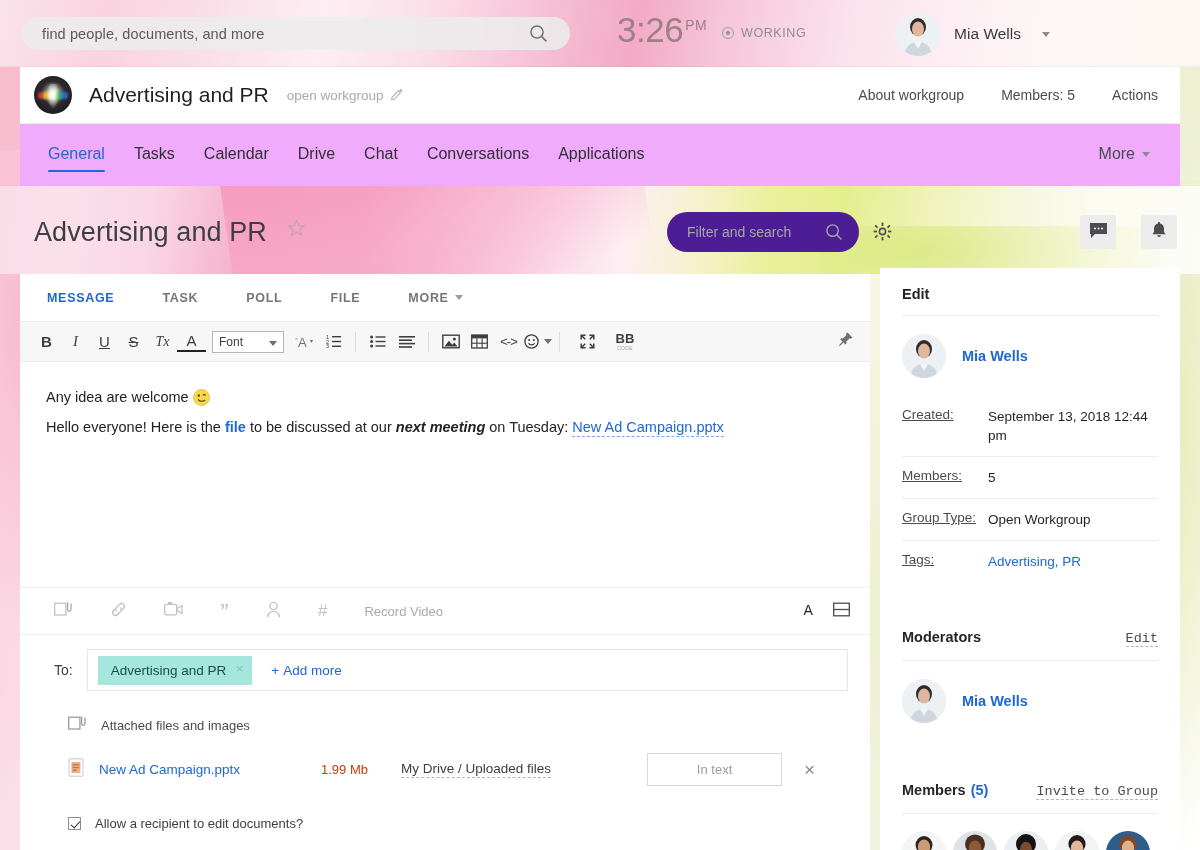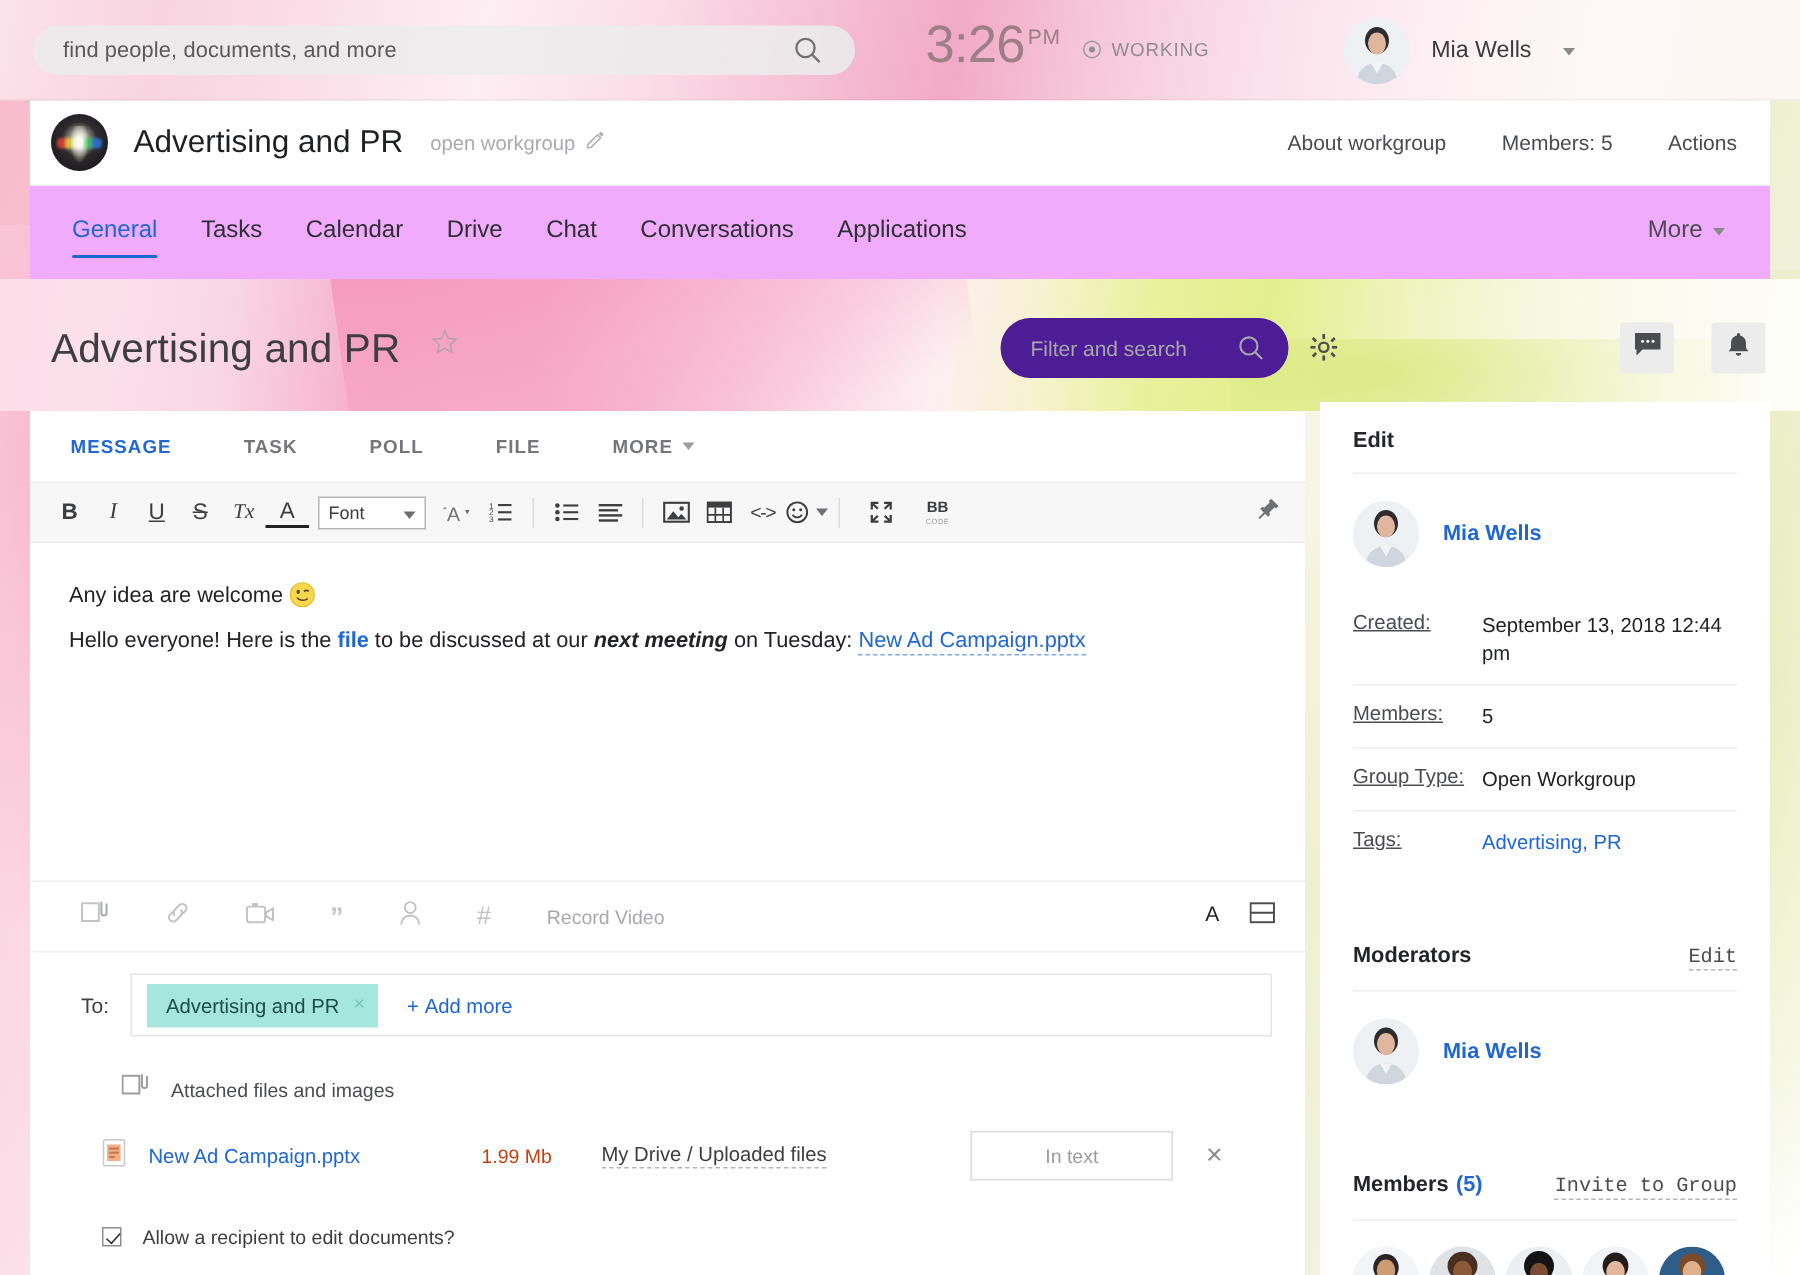--- a/index.html
+++ b/index.html
@@ -251,21 +251,21 @@
     background: #a5e6dd; color: #1c4d48; font-size: 13.5px;
     padding: 7px 26px 7px 13px; position: relative; cursor: pointer;
   }
   .to-chip::after {
     content: "×"; position: absolute; right: 9px; top: 5px; font-size: 13px; color: #7cc6bb;
   }
   .add-more { font-size: 13.5px; color: #2067d1; margin-left: 19px; cursor: pointer; }
   .add-more .plus { color: #2067d1; margin-right: 4px; }
 
   
-  .att-head { display: flex; align-items: center; padding: 24px 0 0 48px; gap: 14px; margin-left: 13px; }
+  .att-head { display: flex; align-items: center; padding: 24px 0 0 48px; gap: 14px; }
   .att-head .att-label { font-size: 13px; color: #4a4c4f; }
   .att-row { display: flex; align-items: center; padding: 17px 0 0 48px; }
   .att-name { font-size: 13.5px; color: #2067d1; margin-left: 14px; width: 222px; cursor: pointer; }
   .att-size { font-size: 13px; color: #c2410c; width: 68px; }
   .att-path {
     font-size: 13.5px; color: #3d3e40; border-bottom: 1px dashed #b5b6b9;
     padding-bottom: 1px; margin-left: 12px; cursor: pointer;
   }
   .in-text-btn {
     margin-left: 96px; width: 135px; height: 33px; border: 1px solid #d8d9da;
@@ -529,21 +529,21 @@
     <span class="fmt-sep"></span>
     <span class="fmt-btn" style="margin-left:6px;">
       <svg width="17" height="17" viewBox="0 0 17 17">
           <g stroke="#3d3e40" stroke-width="1.5" fill="none">
             <path d="M6.6 2.2H2.2v4.4M10.4 2.2h4.4v4.4M6.6 14.8H2.2v-4.4M10.4 14.8h4.4v-4.4"></path>
             <path d="M2.8 2.8l3.4 3.4M14.2 2.8l-3.4 3.4M2.8 14.2l3.4-3.4M14.2 14.2l-3.4-3.4"></path>
           </g>
         </svg>
     </span>
     <span class="fmt-btn" style="width:34px;flex-direction:column;margin-left:6px;">
-      <span style="font-weight:700;font-size:10px;line-height:12px;">BB</span>
+      <span style="font-weight:700;font-size:13px;line-height:12px;">BB</span>
       <span style="font-size:5px;color:#9d9ea1;letter-spacing:.3px;">CODE</span>
     </span>
     <span class="pin-btn">
       <svg width="16" height="16" viewBox="0 0 16 16">
           <path d="M9.6 1.6l4.8 4.8-1.5 1.4-1.3-.5-3.4 3.4.4 1.6-1.2 1.2-5.2-5.2L3.4 7l1.6.4 3.4-3.4-.5-1.3z" fill="#6f7073"></path>
           <line x1="5.2" y1="10.8" x2="1.4" y2="14.6" stroke="#6f7073" stroke-width="1.3"></line>
         </svg>
     </span>
   </div>
 

